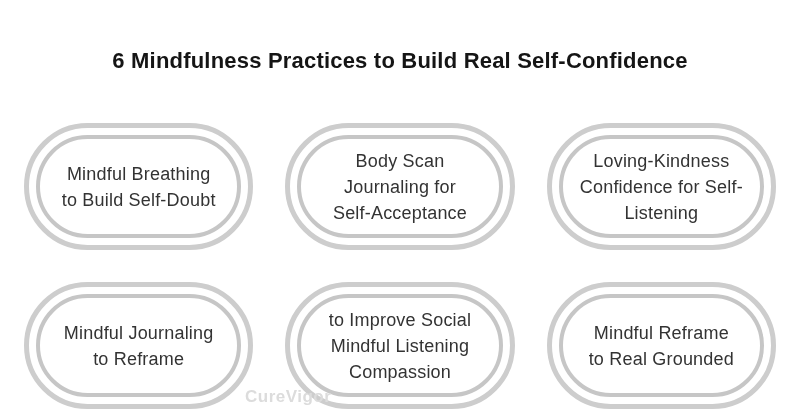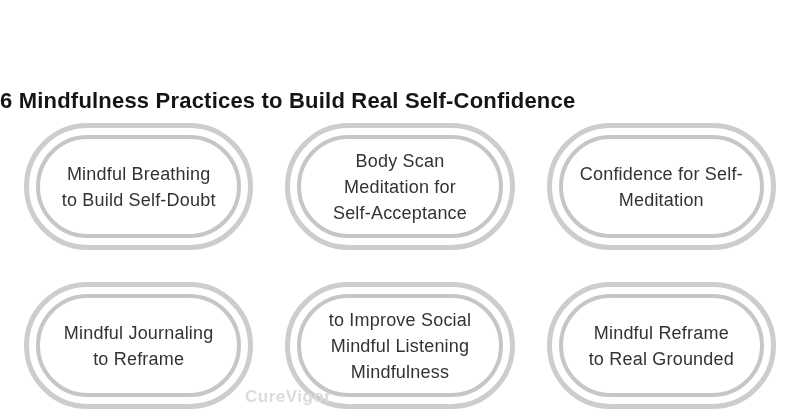--- a/index.html
+++ b/index.html
@@ -9,25 +9,25 @@
     height: 419px;
     background: #ffffff;
     overflow: hidden;
     font-family: "Liberation Sans", sans-serif;
   }
   .title {
     position: absolute;
     top: 48px;
     left: 0;
     width: 100%;
+    text-align: center;
     font-size: 22px;
     font-weight: 700;
     letter-spacing: 0.2px;
     color: #151515;
-    margin-top: 40px;
   }
   .pills {
     position: absolute;
     top: 123px;
     left: 24px;
     width: 752px;
     display: grid;
     grid-template-columns: repeat(3, 1fr);
     column-gap: 26px;
     row-gap: 18px;
@@ -83,44 +83,45 @@
     <div class="pill-outer">
       <div class="pill-inner">
         <span class="pill-line">Mindful Breathing</span>
         <span class="pill-line">to Build Self-Doubt</span>
       </div>
     </div>
 
     <div class="pill-outer">
       <div class="pill-inner">
         <span class="pill-line">Body Scan</span>
-        <span class="pill-line">Meditation for</span>
+        <span class="pill-line">Journaling for</span>
         <span class="pill-line">Self-Acceptance</span>
       </div>
     </div>
 
     <div class="pill-outer">
       <div class="pill-inner">
+        <span class="pill-line">Loving-Kindness</span>
         <span class="pill-line">Confidence for Self-</span>
-        <span class="pill-line">Meditation</span>
+        <span class="pill-line">Listening</span>
       </div>
     </div>
 
     <div class="pill-outer">
       <div class="pill-inner">
         <span class="pill-line">Mindful Journaling</span>
         <span class="pill-line">to Reframe</span>
       </div>
     </div>
 
     <div class="pill-outer">
       <div class="pill-inner">
         <span class="pill-line">to Improve Social</span>
         <span class="pill-line">Mindful Listening</span>
-        <span class="pill-line">Mindfulness</span>
+        <span class="pill-line">Compassion</span>
       </div>
     </div>
 
     <div class="pill-outer">
       <div class="pill-inner">
         <span class="pill-line">Mindful Reframe</span>
         <span class="pill-line">to Real Grounded</span>
       </div>
     </div>
 

